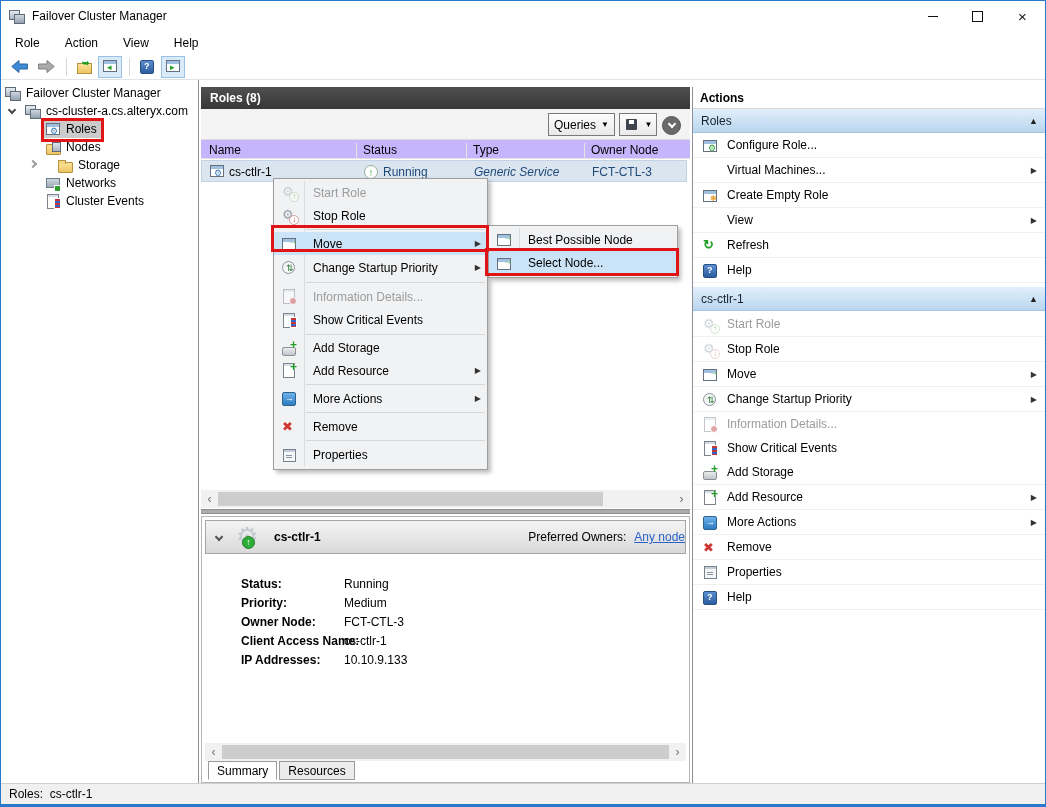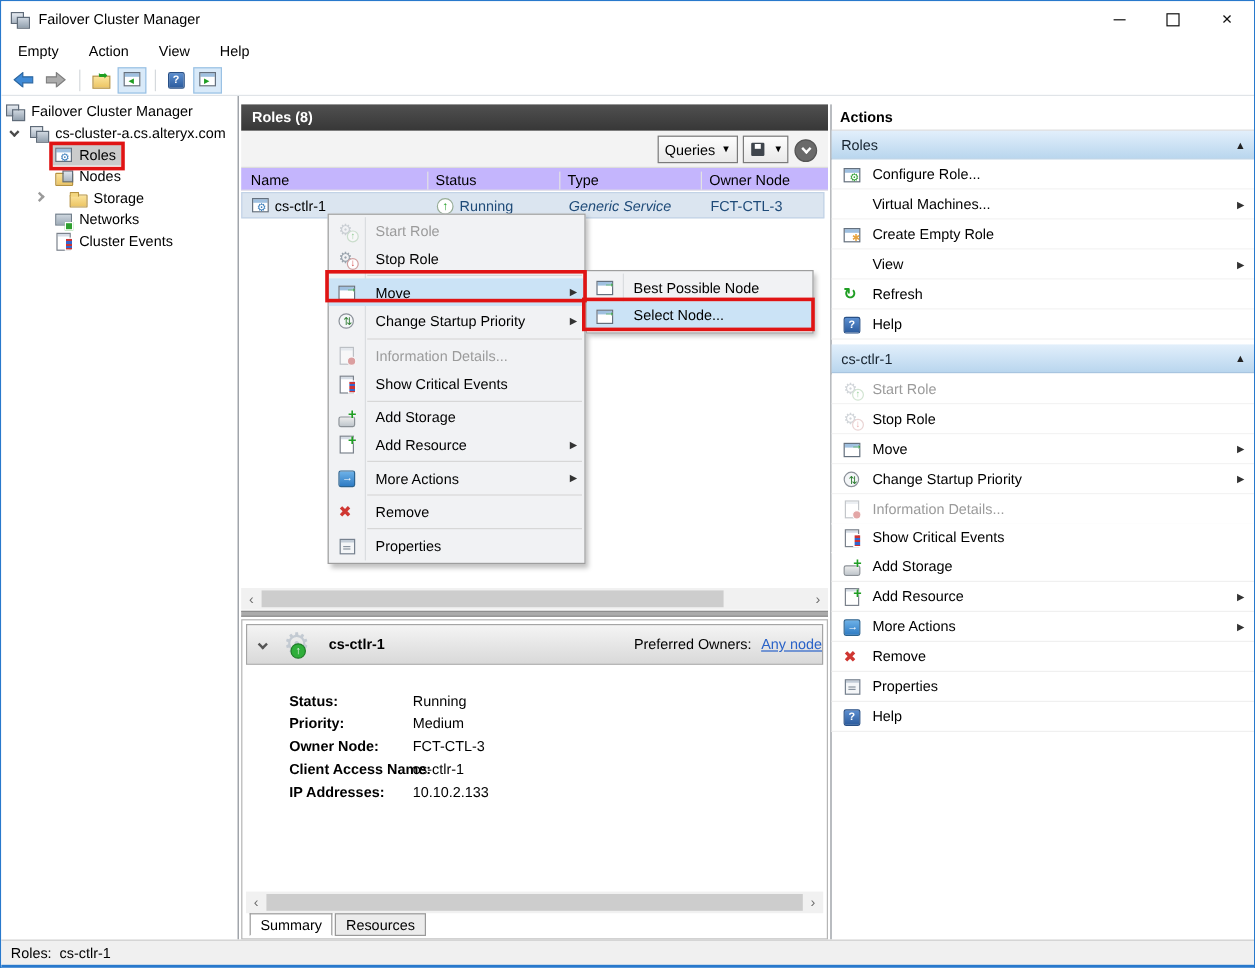--- a/index.html
+++ b/index.html
@@ -156,21 +156,21 @@
     <span class="ic ic-servers"></span>
     <span class="title-text">Failover Cluster Manager</span>
     <div class="wincontrols">
       <span class="wc wc-min"></span>
       <span class="wc wc-max"></span>
       <span class="wc wc-close">×</span>
     </div>
   </div>
 
   <div class="menubar">
-    <span>Empty</span>
+    <span>Role</span>
     <span>Action</span>
     <span>View</span>
     <span>Help</span>
   </div>
 
   <div class="toolbar">
     <span class="tbtn">
       <svg class="svg-arrow" width="17" height="13" viewBox="0 0 17 13">
           <path d="M8 0.5 L0.8 6.5 L8 12.5 L8 9 H16.4 V4 H8 Z" fill="#3f8ad6" stroke="#2b66a0"></path>
         </svg>
@@ -298,21 +298,21 @@
       <div class="d-field" style="top:98px;">
         <span class="fl">Owner Node:</span>
           <span class="fv">FCT-CTL-3</span>
       </div>
       <div class="d-field" style="top:117px;">
         <span class="fl">Client Access Name:</span>
           <span class="fv">cs-ctlr-1</span>
       </div>
       <div class="d-field" style="top:136px;">
         <span class="fl">IP Addresses:</span>
-          <span class="fv">10.10.2.133</span>
+          <span class="fv">10.10.9.133</span>
       </div>
 
       <div class="hscroll" style="left:3px;right:3px;top:226px;">
         <span class="hs-ch">‹</span>
         <span class="hs-thumb" style="flex:1;"></span>
         <span class="hs-ch">›</span>
       </div>
       <div class="d-tabs">
         <span class="tab active">Summary</span>
         <span class="tab">Resources</span>

